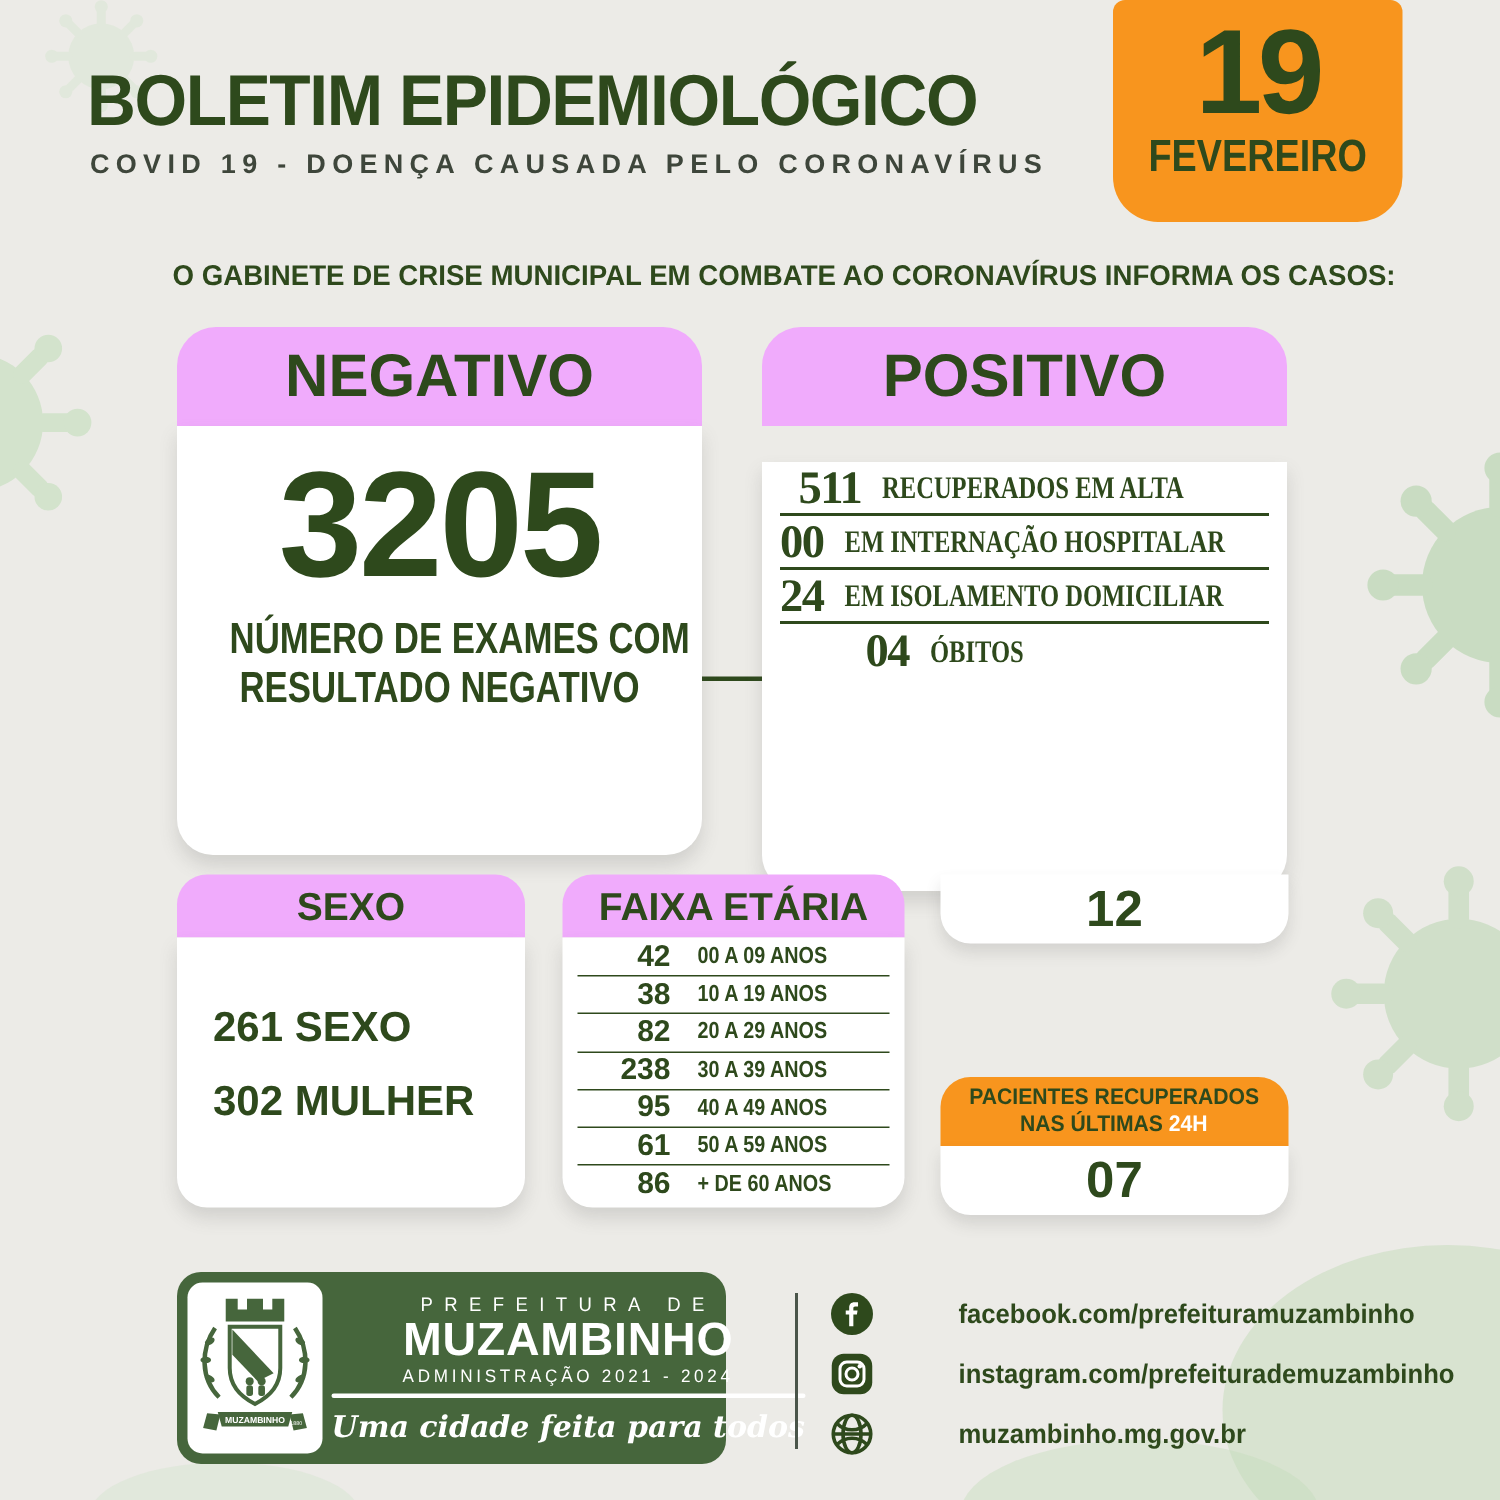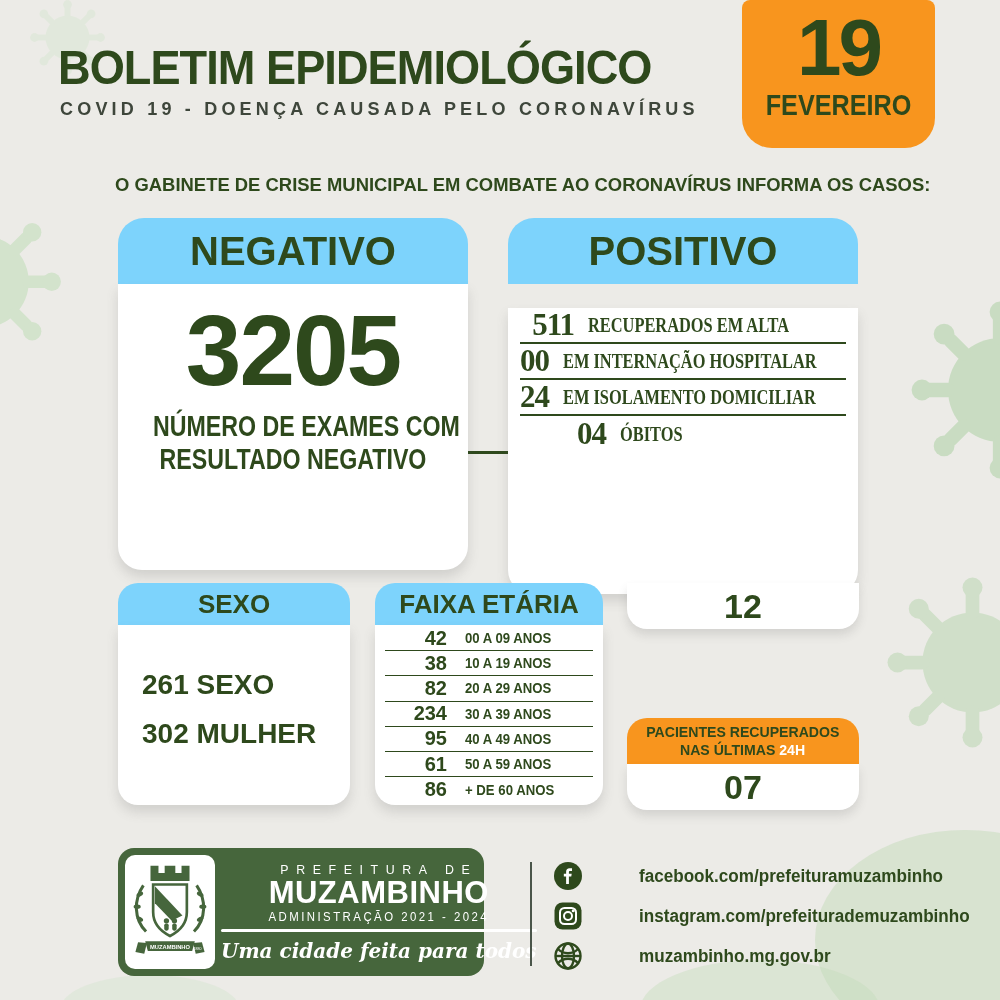--- a/index.html
+++ b/index.html
@@ -14,21 +14,21 @@
   .subtitle { left:60px; top:99px; font-size:18px; font-weight:bold; color:#3E463B; letter-spacing:4.2px; white-space:nowrap; }
   .datebox { left:742px; top:0; width:193px; height:148px; background:#F8951E; border-radius:8px 8px 30px 30px; text-align:center; }
   .datebox .day { font-size:80px; font-weight:bold; color:#2E491C; line-height:1; margin-top:8px; letter-spacing:-3px; }
   .datebox .month { font-size:30px; font-weight:bold; color:#2E491C; line-height:1; margin-top:2px; transform:scaleX(.84); transform-origin:center; }
   .infoline { left:115px; top:174px; font-size:19px; font-weight:bold; color:#2E491C; white-space:nowrap; transform:scaleX(.97); transform-origin:left; }
 
   
   .card { border-radius:26px 26px 24px 24px; }
   .bigcard { width:350px; height:352px; top:218px; }
   .neg { left:118px; } .pos { left:508px; }
-  .card-head { background:#7dd3fc; border-radius:26px 26px 0 0; display:flex; align-items:center; justify-content:center; }
+  .card-head { background:#f0abfc; border-radius:26px 26px 0 0; display:flex; align-items:center; justify-content:center; }
   .bigcard .card-head { height:66px; }
   .card-head span { font-size:40px; font-weight:bold; color:#2E491C; }
   .card-body { background:#fff; border-radius:0 0 24px 24px; box-shadow:0 7px 12px rgba(90,90,90,.18); }
   .bigcard .card-body { height:286px; }
   .bigvalue { text-align:center; font-size:100px; font-weight:bold; color:#2E491C; line-height:1; padding-top:16px; letter-spacing:-2px; }
   .negdesc { margin-top:10px; text-align:center; color:#2E491C; font-weight:bold; font-size:29px; line-height:1.13; }
   .negdesc div { transform:scaleX(.8); transform-origin:center; white-space:nowrap; }
   .breakdown { margin-top:24px; padding:0 12px;font-family:Liberation Serif, serif; }
   .brow { display:flex; align-items:center; height:36px; }
   .brow.sep { border-bottom:2.5px solid #2E491C; }
@@ -191,21 +191,21 @@
           </div>
         <div class="agerow sep">
             <div class="num">38</div>
             <div class="lab">10 A 19 ANOS</div>
           </div>
         <div class="agerow sep">
             <div class="num">82</div>
             <div class="lab">20 A 29 ANOS</div>
           </div>
         <div class="agerow sep">
-            <div class="num">234</div>
+            <div class="num">238</div>
             <div class="lab">30 A 39 ANOS</div>
           </div>
         <div class="agerow sep">
             <div class="num">95</div>
             <div class="lab">40 A 49 ANOS</div>
           </div>
         <div class="agerow sep">
             <div class="num">61</div>
             <div class="lab">50 A 59 ANOS</div>
           </div>

